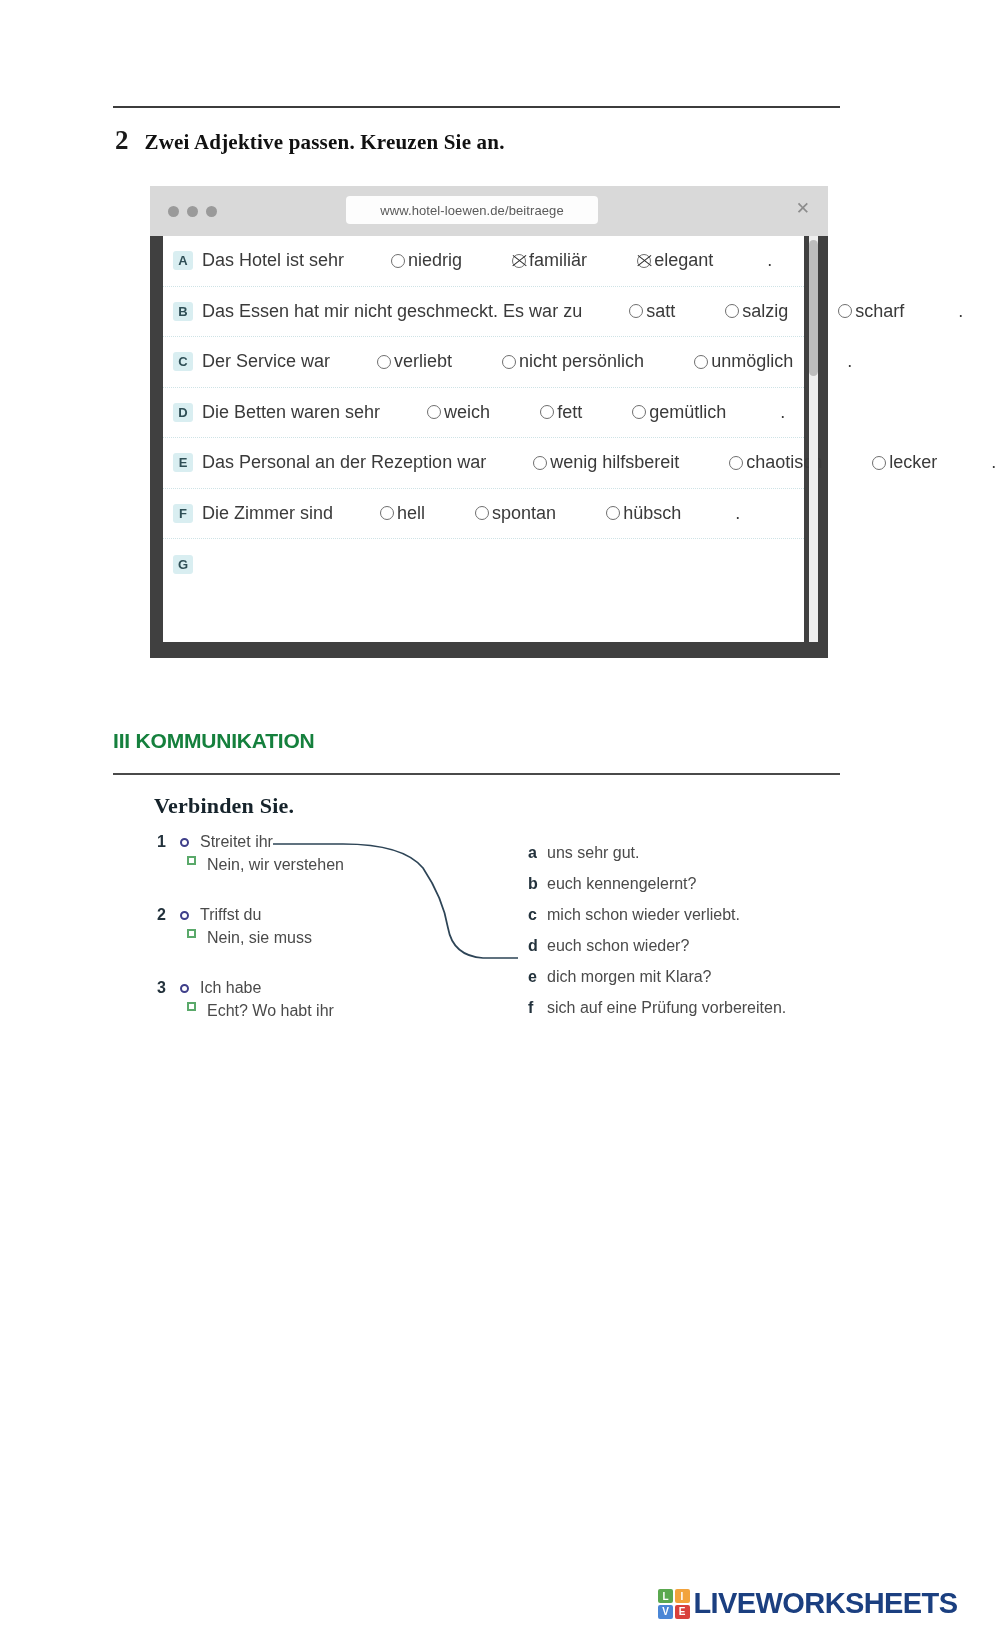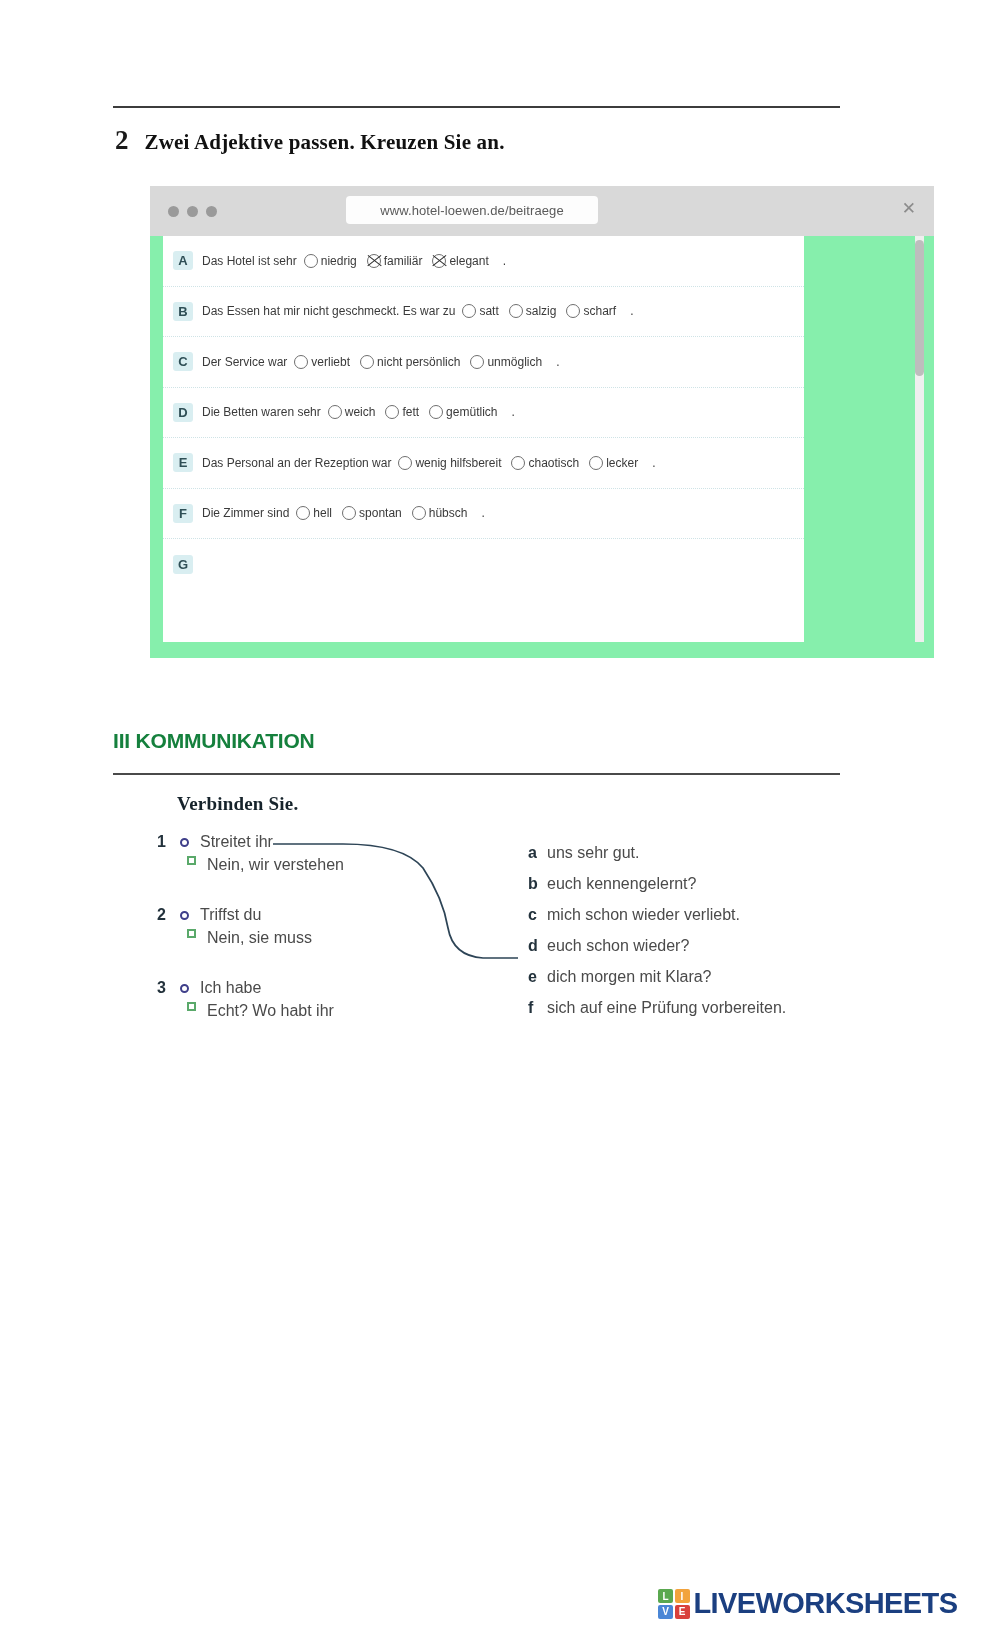--- a/index.html
+++ b/index.html
@@ -48,23 +48,23 @@
     font-weight: 700;
     letter-spacing: 0.2px;
     color: #111111;
   }
 
   
   .browser {
     position: absolute;
     left: 150px;
     top: 186px;
-    width: 784px;
+    width: 678px;
     height: 472px;
-    background: #86efac;
+    background: #404040;
   }
   .browser-chrome {
     position: relative;
     height: 50px;
     background: #d9d9d9;
     display: flex;
     align-items: center;
   }
   .dots {
     display: flex;
@@ -151,23 +151,24 @@
     background: #d9eef1;
     border-radius: 3px;
     padding: 2px 0;
     margin-right: 9px;
   }
   .qtext {
     display: flex;
     align-items: center;
     flex-wrap: nowrap;
     font-family: "Liberation Sans", sans-serif;
-    font-size: 12px;
+    font-size: 18px;
     color: #3a3a3a;
     white-space: nowrap;
+    gap: 40px;
   }
   .qstem { margin-right: 7px; }
   .qopt {
     display: inline-flex;
     align-items: center;
     margin-right: 10px;
     white-space: nowrap;
   }
   .radio {
     position: relative;
@@ -216,24 +217,24 @@
   
   .match {
     position: absolute;
     left: 113px;
     top: 788px;
     width: 760px;
     height: 270px;
   }
   .match-title {
     position: absolute;
-    left: 64px;
+    left: 41px;
     top: 5px;
     font-family: "Liberation Serif", serif;
-    font-size: 19px;
+    font-size: 22px;
     font-weight: 700;
     color: #16232b;
     letter-spacing: 0.2px;
   }
   .left-col {
     position: absolute;
     left: 44px;
     top: 40px;
     width: 340px;
   }

